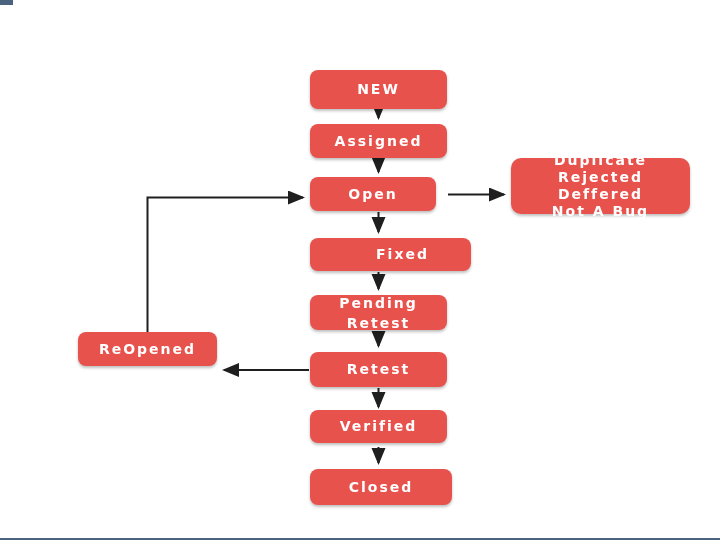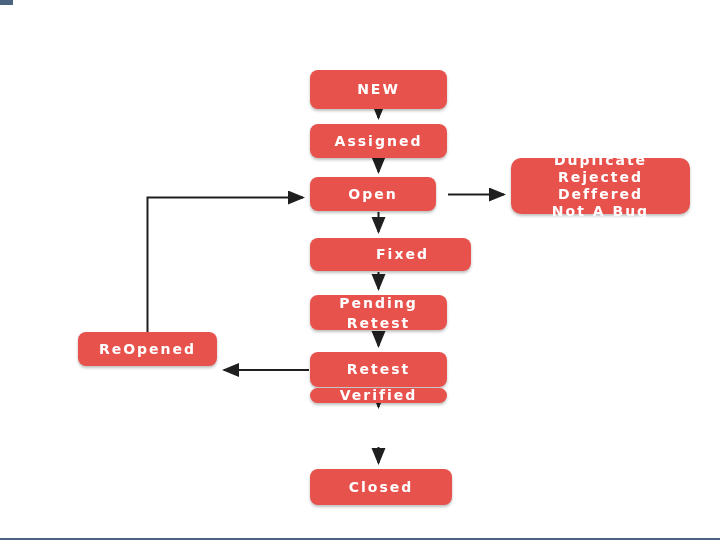--- a/index.html
+++ b/index.html
@@ -83,17 +83,17 @@
 
   <div class="node" style="left:310px; top:238px; width:137px; height:33px;padding-left:24px;">Fixed</div>
 
   <div class="node small-text" style="left:310px; top:295px; width:137px; height:35px;">Pending
 Retest</div>
 
   <div class="node" style="left:310px; top:352px; width:137px; height:35px;">Retest</div>
 
   <div class="node" style="left:78px;  top:332px; width:139px; height:34px;">ReOpened</div>
 
-  <div class="node" style="left:310px; top:388px; width:137px; height:15px;">Verified</div>
+  <div class="node" style="left:310px; top:410px; width:137px; height:33px;">Verified</div>
 
   <div class="node" style="left:310px; top:469px; width:142px; height:36px;">Closed</div>
 
 </div>
 
 </body></html>

